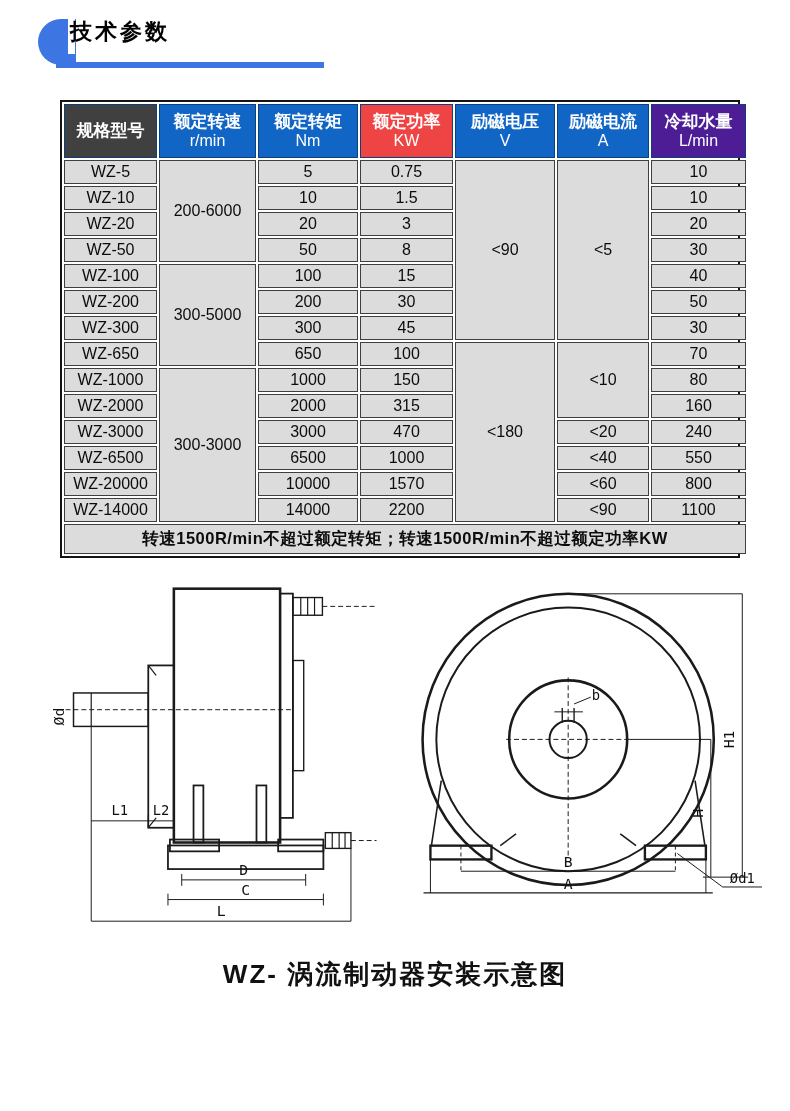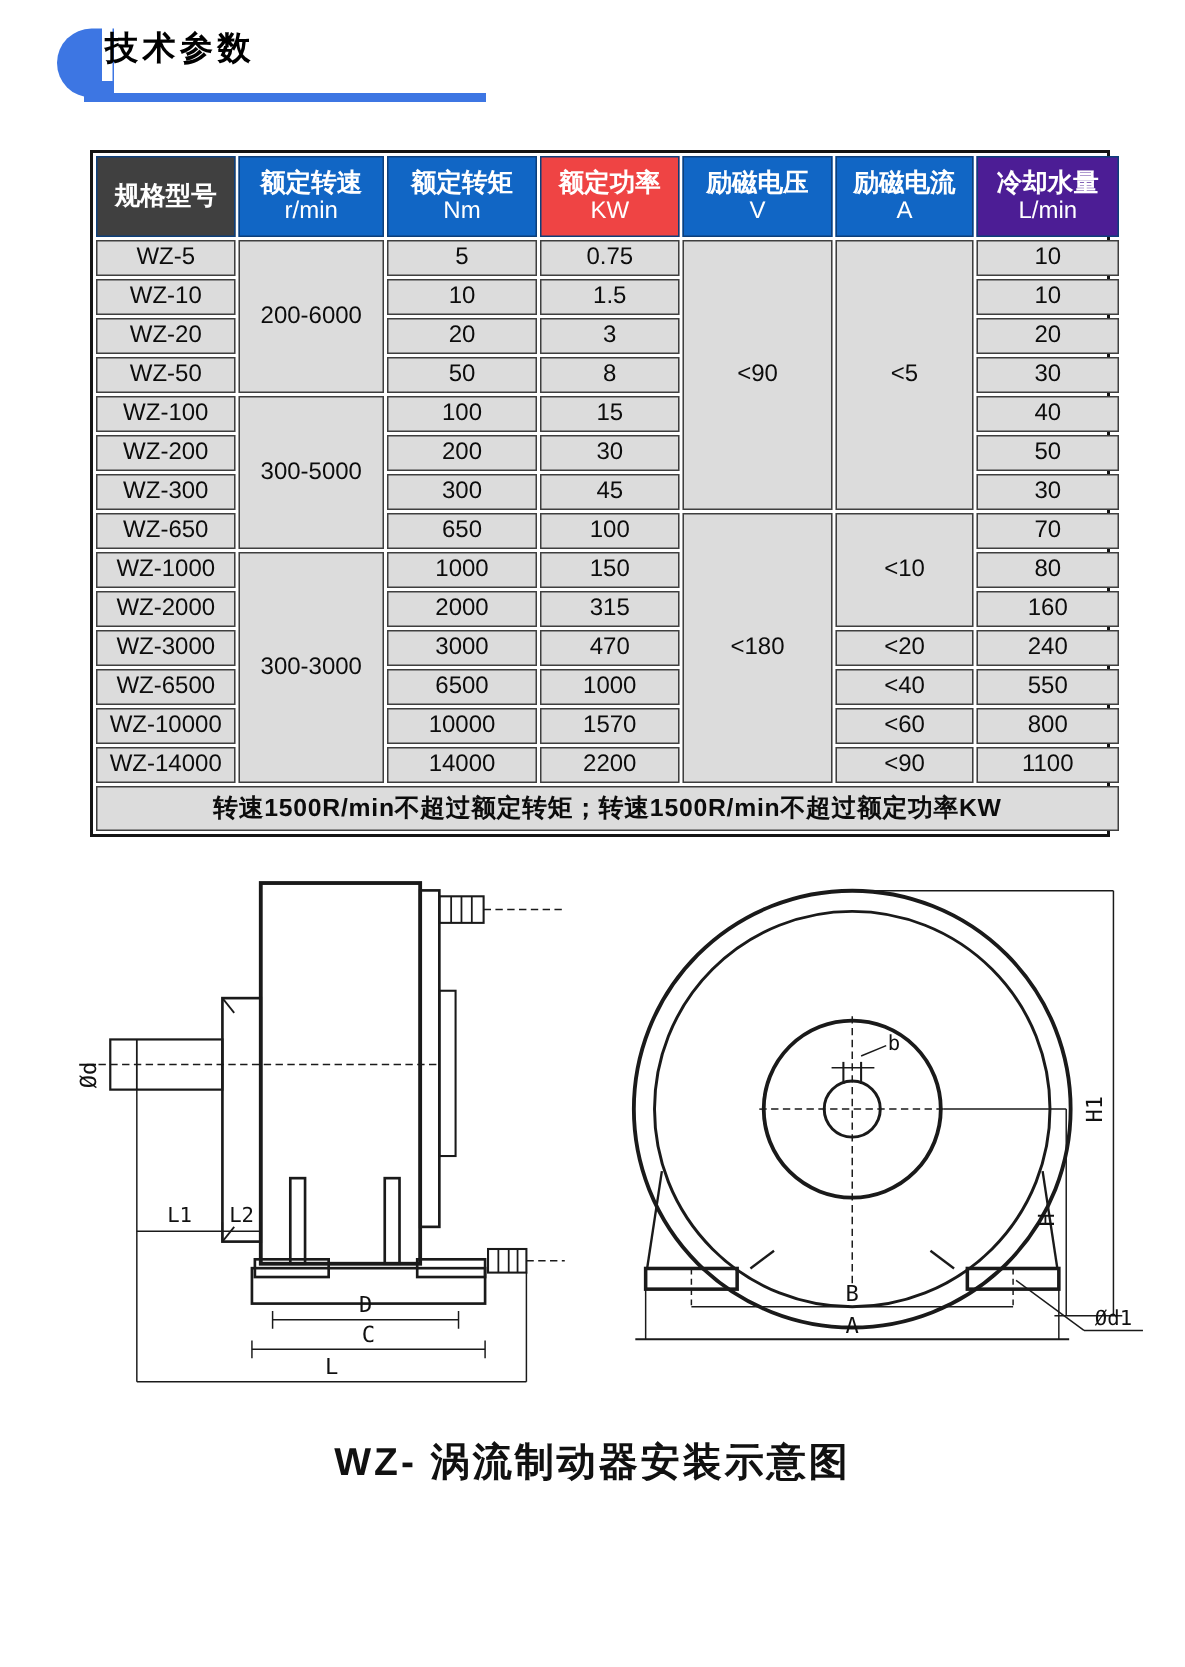--- a/index.html
+++ b/index.html
@@ -164,21 +164,21 @@
         <td>240</td>
       </tr>
       <tr>
         <td>WZ-6500</td>
         <td>6500</td>
         <td>1000</td>
         <td>&lt;40</td>
         <td>550</td>
       </tr>
       <tr>
-        <td>WZ-10000</td>
+        <td>WZ-20000</td>
         <td>10000</td>
         <td>1570</td>
         <td>&lt;60</td>
         <td>800</td>
       </tr>
       <tr>
         <td>WZ-14000</td>
         <td>14000</td>
         <td>2200</td>
         <td>&lt;90</td>

